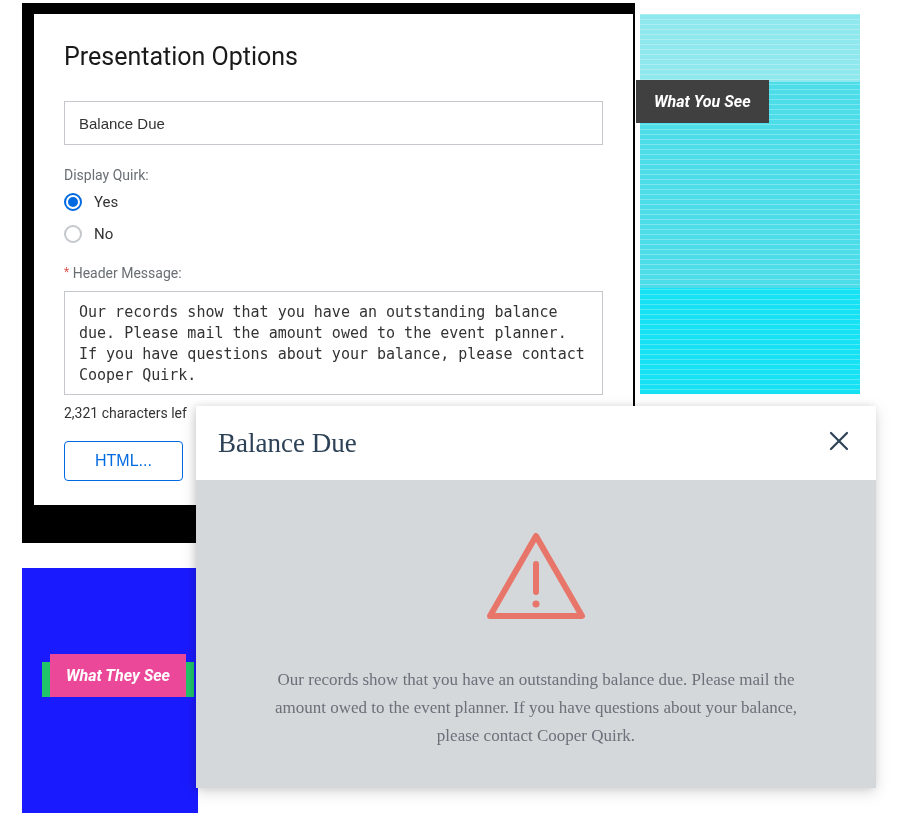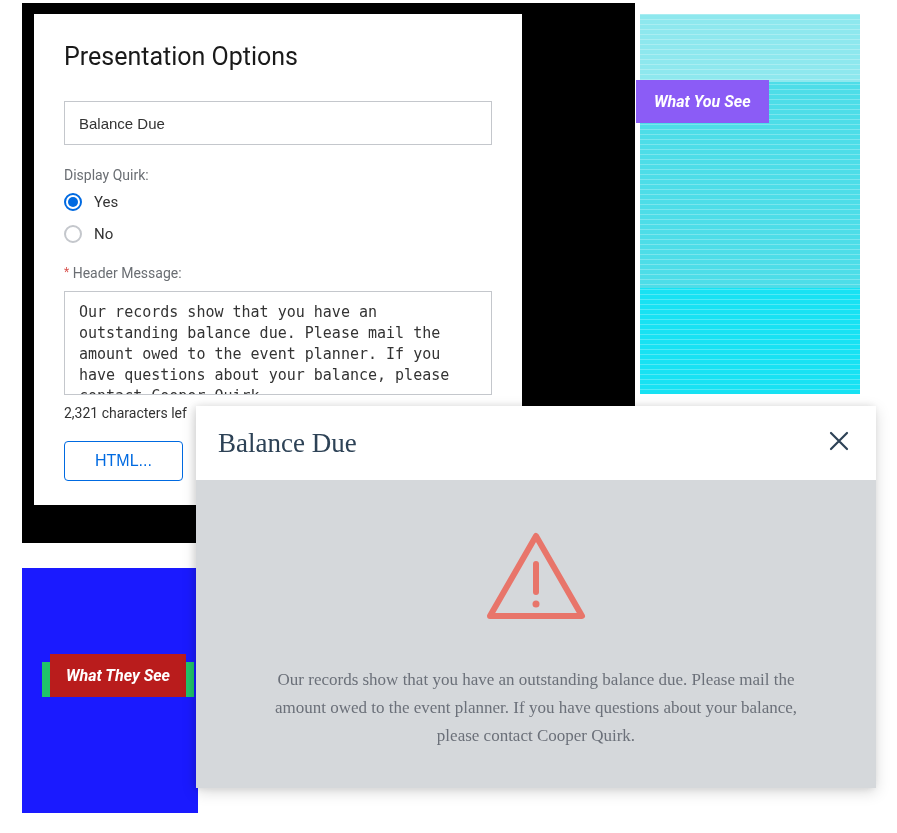--- a/index.html
+++ b/index.html
@@ -20,21 +20,21 @@
   width: 613px;
   height: 540px;
   background: #000;
 }
 
 
 .config-panel {
   position: absolute;
   top: 14px;
   left: 34px;
-  width: 488px;
+  width: 599px;
   background: #fff;
   padding: 28px 30px 24px 30px;
 }
 .panel-title {
   font-size: 25px;
   font-weight: 400;
   color: #1a1a1a;
   margin-bottom: 30px;
 }
 .field-label {
@@ -136,21 +136,21 @@
     transparent 1px 5px
   );
   opacity: 0.5;
 }
 
 
 .wys-badge {
   position: absolute;
   top: 80px;
   left: 636px;
-  background: #8b5cf6;
+  background: #404040;
   color: #fff;
   font-size: 16px;
   font-weight: 700;
   font-style: italic;
   padding: 12px 18px;
 }
 
 
 .blue-block {
   position: absolute;
@@ -165,21 +165,21 @@
   top: 662px;
   left: 42px;
   width: 152px;
   height: 35px;
   background: #20c56a;
 }
 .wts-badge {
   position: absolute;
   top: 654px;
   left: 50px;
-  background: #b91c1c;
+  background: #ec4899;
   color: #fff;
   font-size: 16px;
   font-weight: 700;
   font-style: italic;
   padding: 12px 16px;
 }
 
 
 .modal {
   position: absolute;

